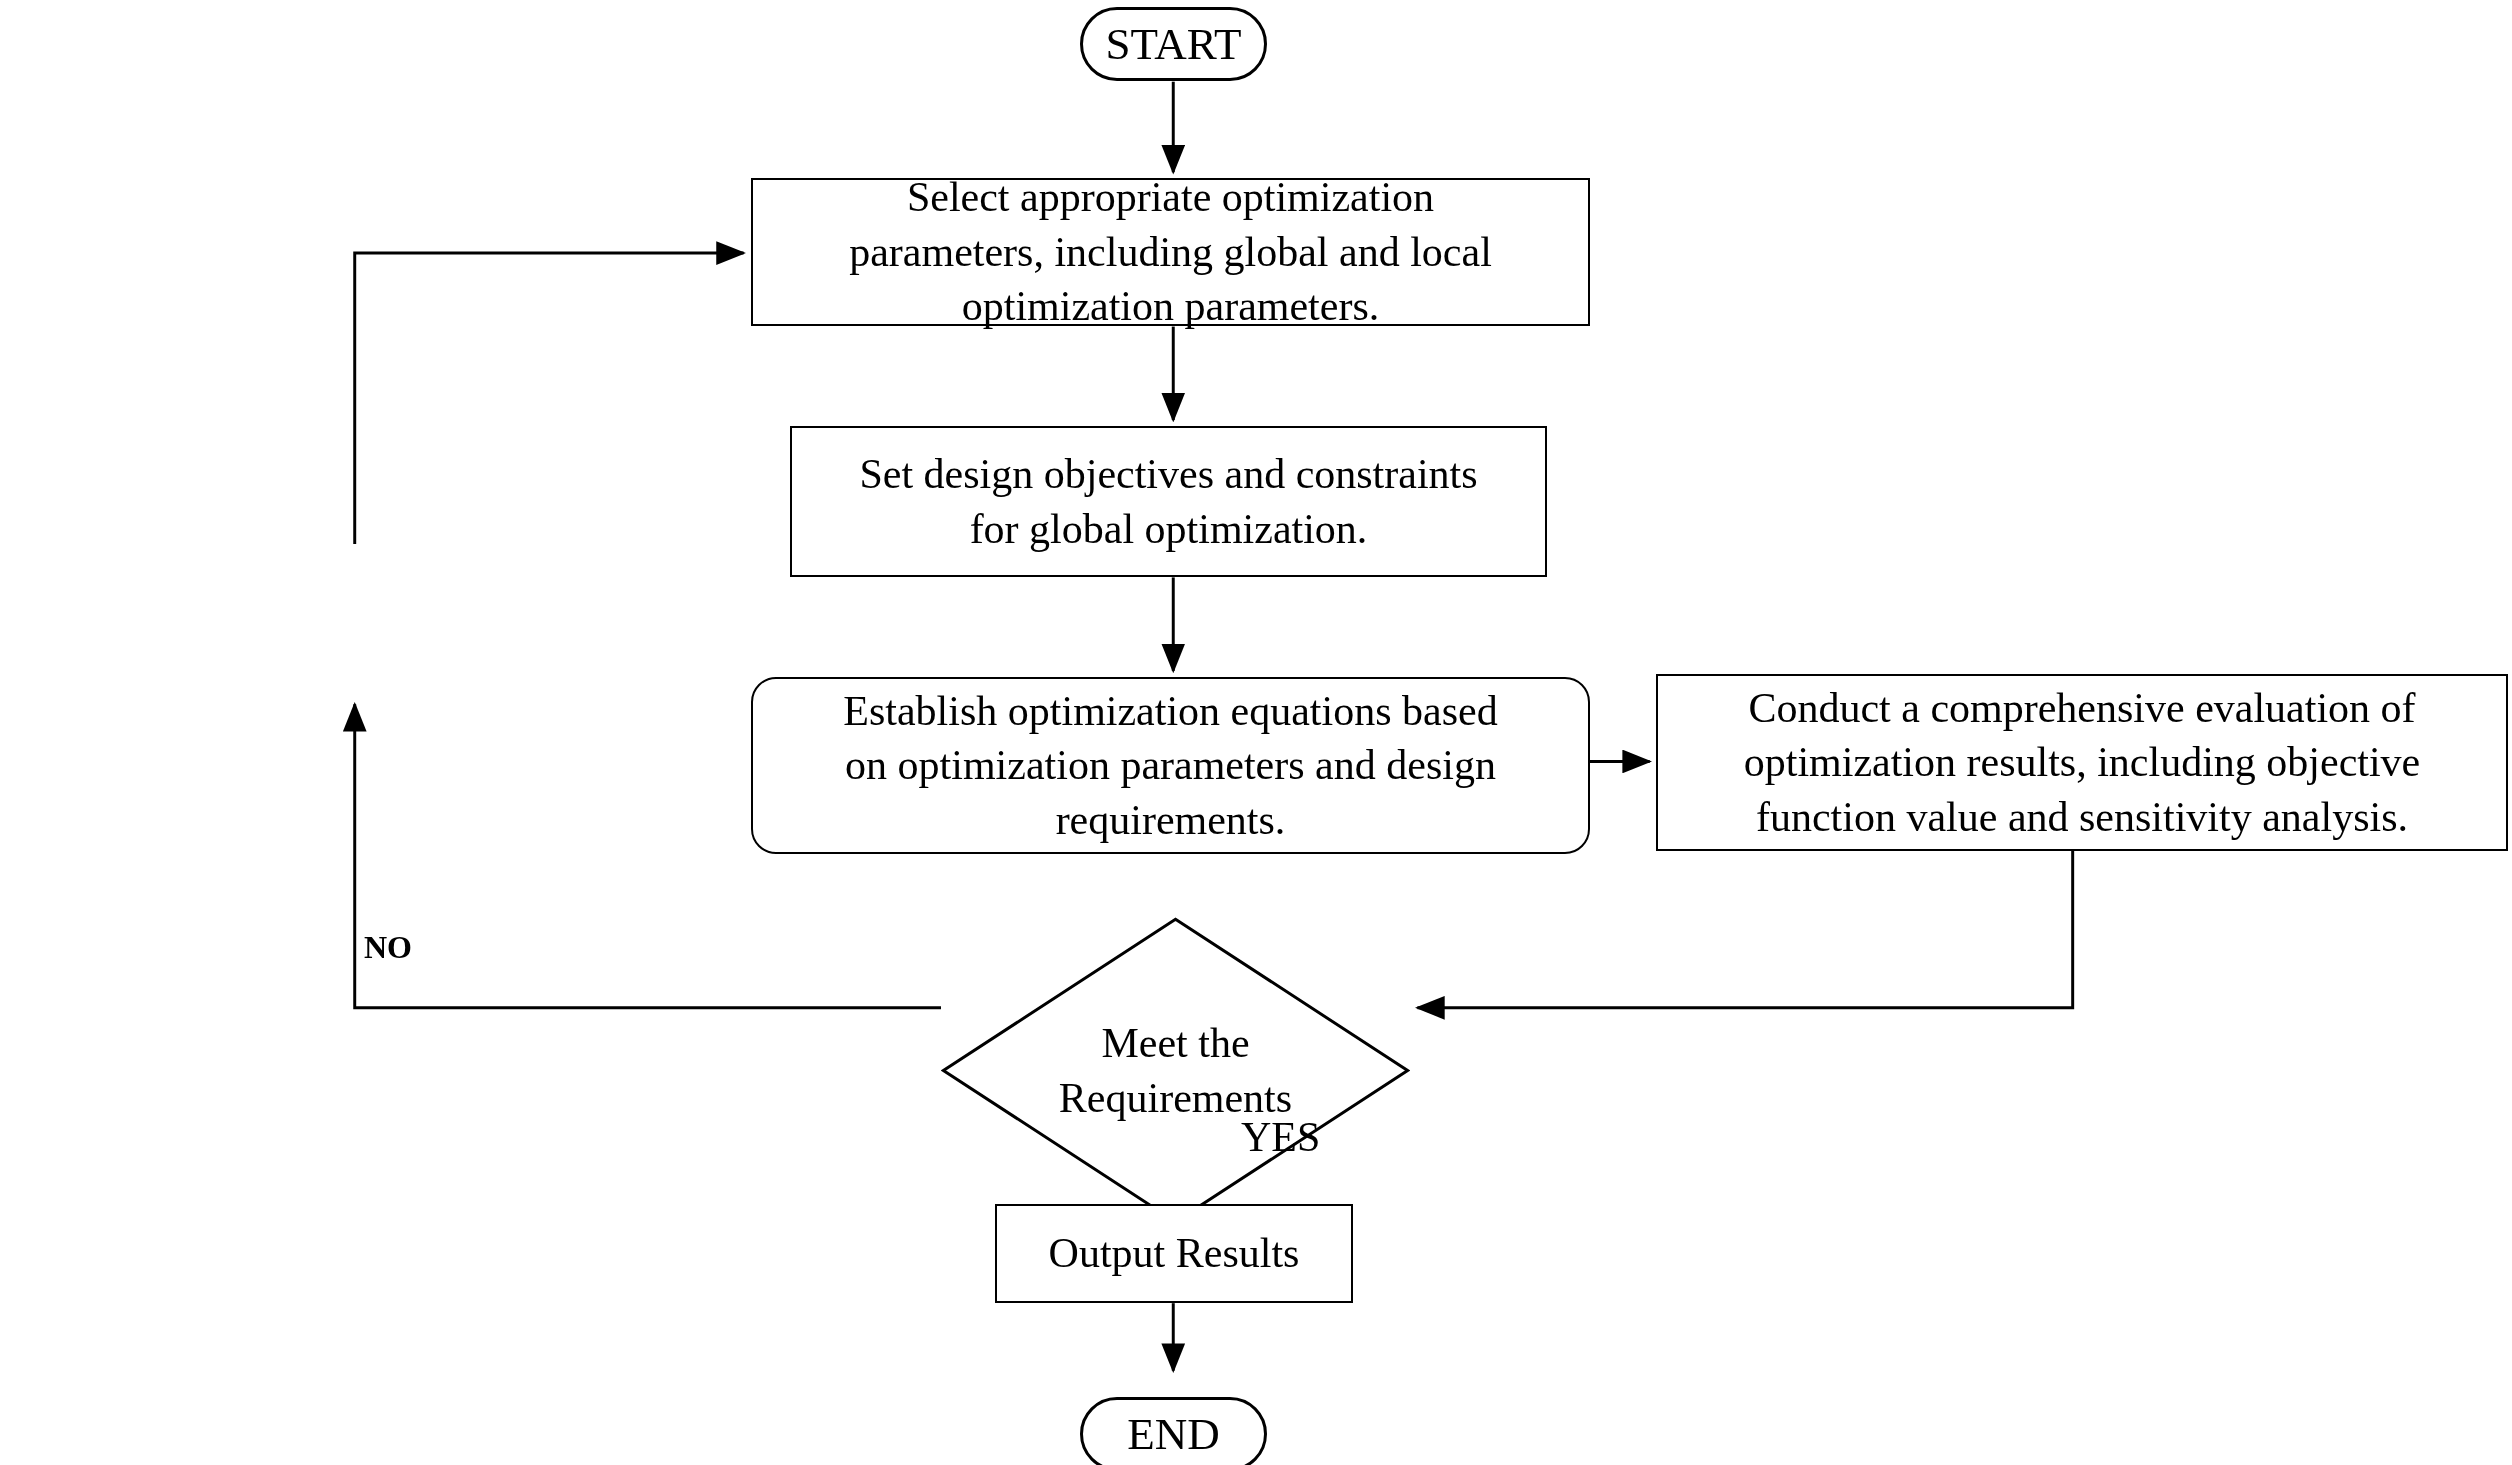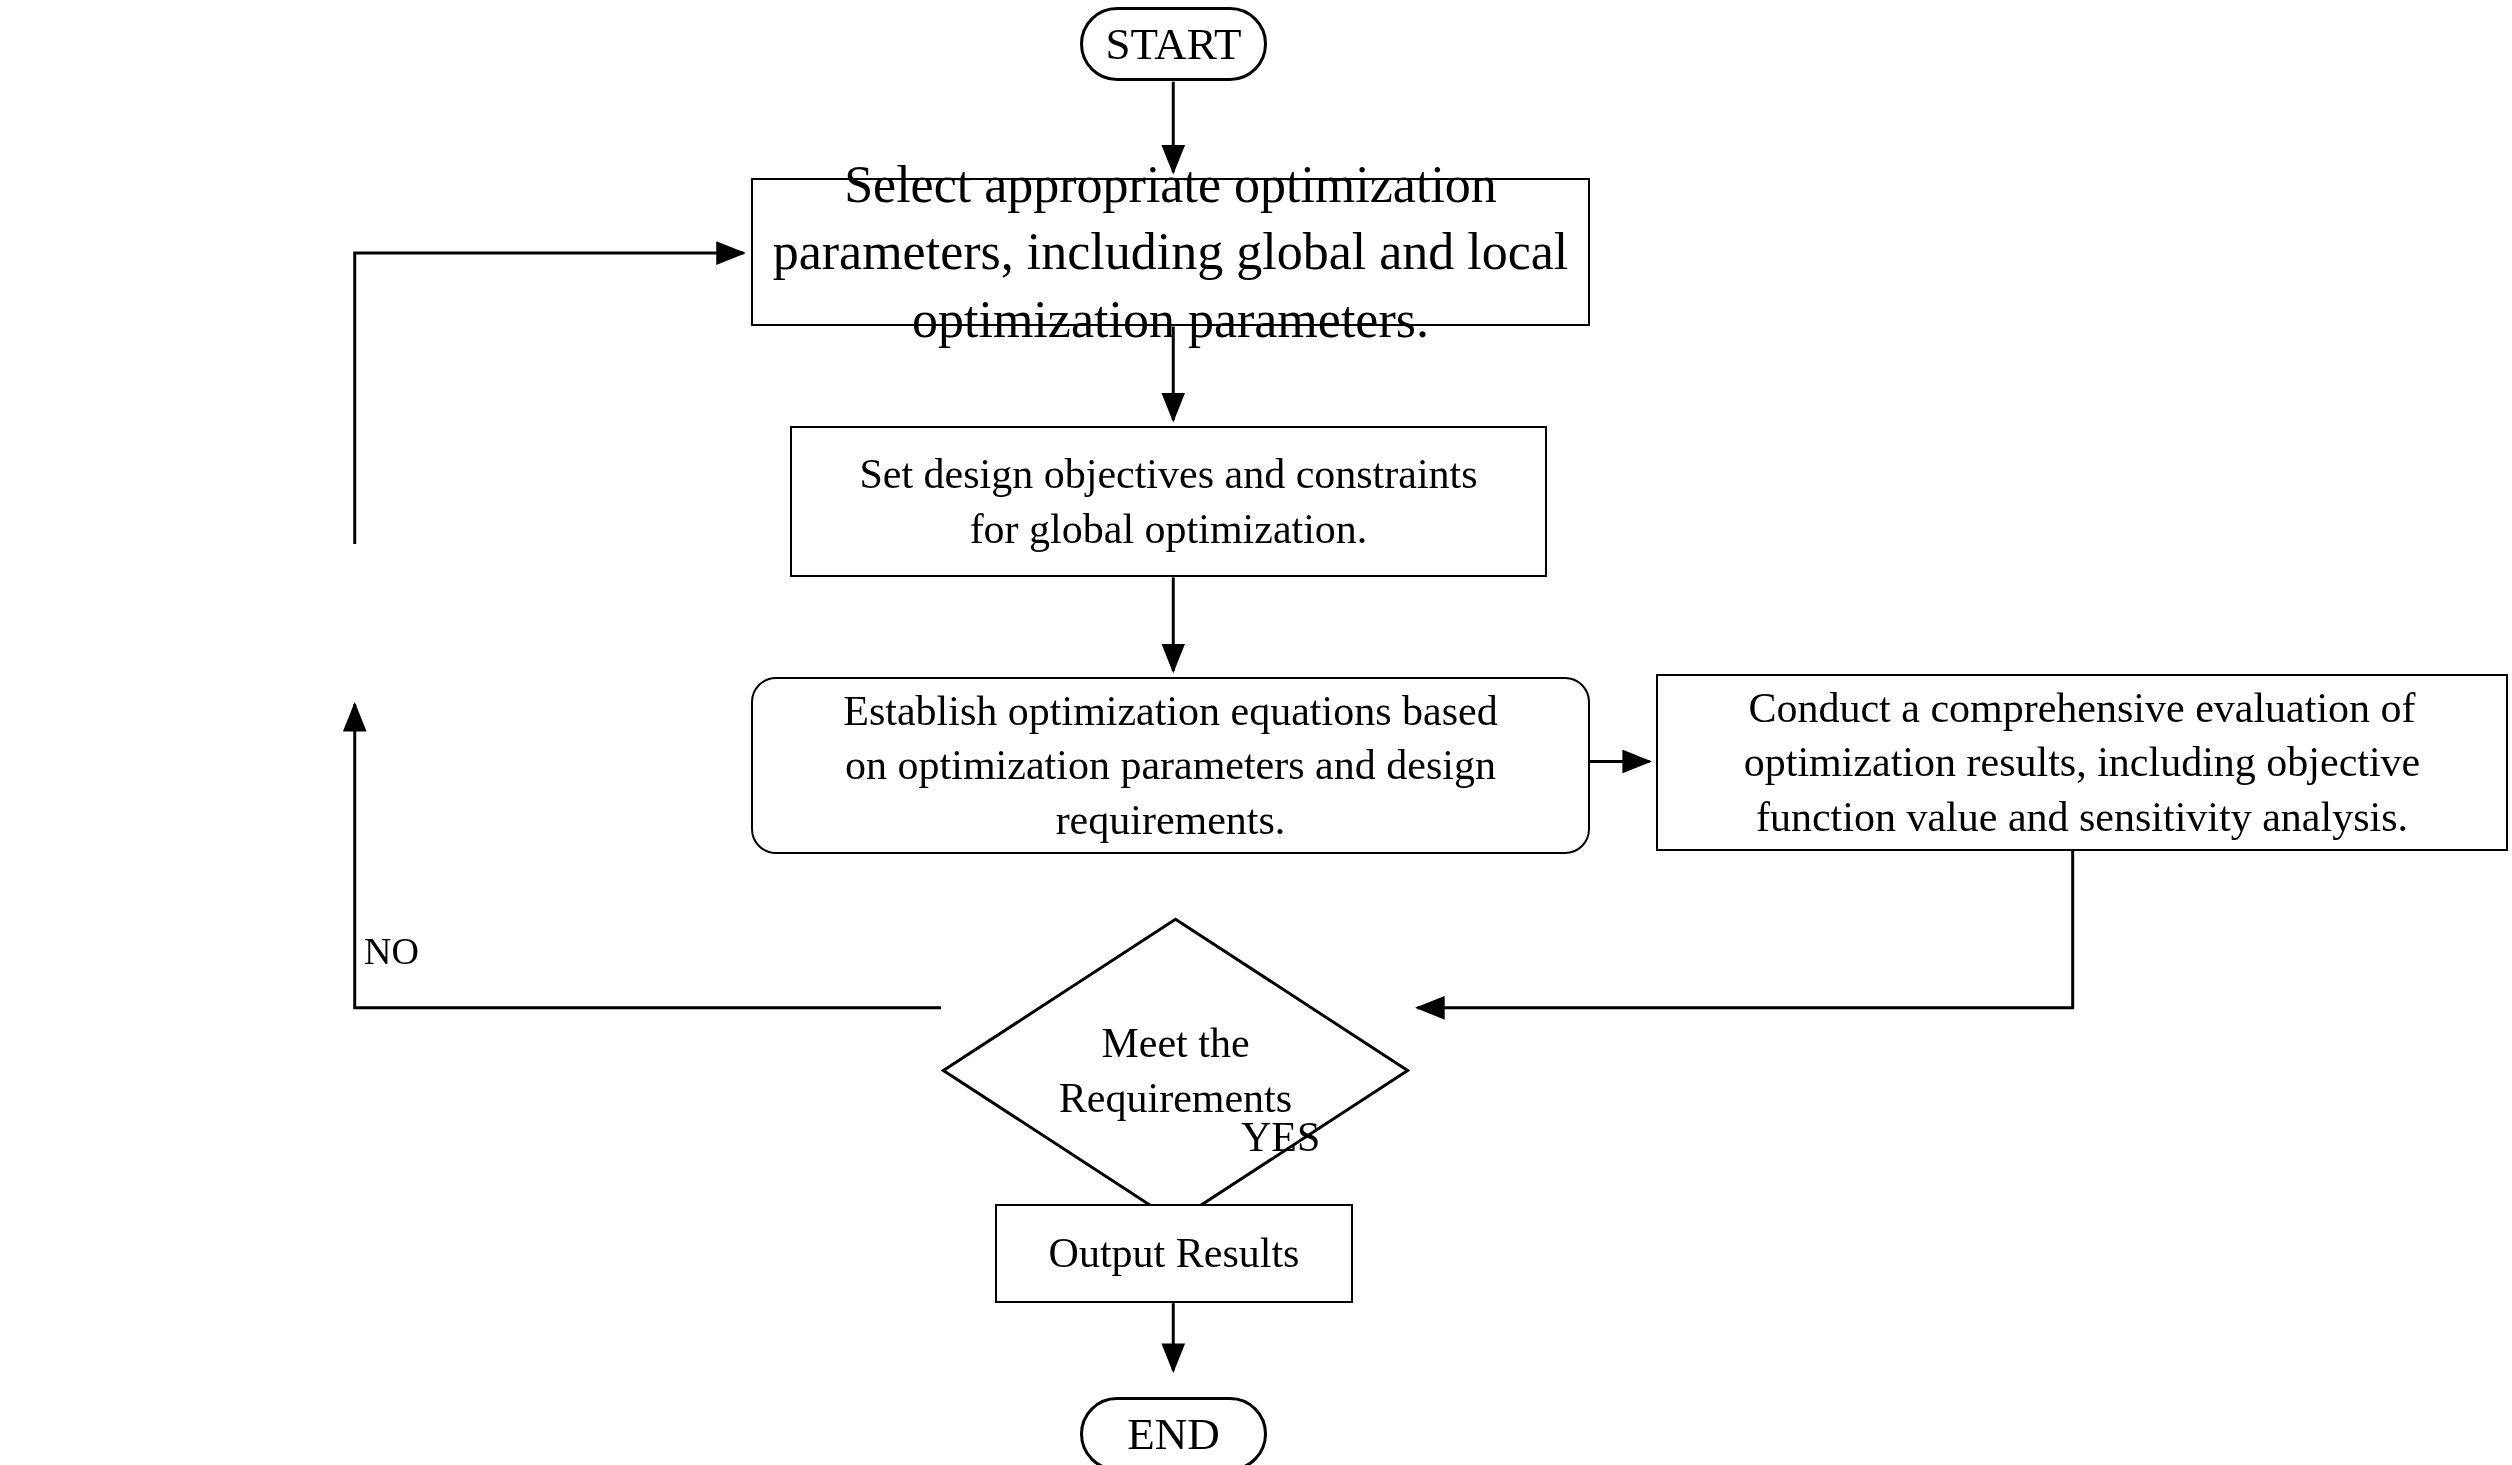--- a/index.html
+++ b/index.html
@@ -66,31 +66,31 @@
     color: #000000;
   }
   .edge-label {
     position: absolute;
     color: #000000;
     white-space: nowrap;
   }
 
   
   #node-start      { left: 1080px; top: 7.4px;   width: 187px;  height: 74px; font-size: 45px; }
-  #node-p1         { left: 751px; top: 178px;  width: 839px; height: 148px; font-size: 52px; justify-content: flex-end; }
+  #node-p1         { left: 751px; top: 178px;  width: 839px; height: 148px; font-size: 42px; justify-content: flex-end; }
   #node-p2         { left: 790px; top: 426px;  width: 757px; height: 151px; font-size: 42px; }
   #node-p3         { left: 751px; top: 677px;  width: 839px; height: 177px; font-size: 42px; border-radius: 25px; }
   #node-eval       { left: 1656px; top: 674px;  width: 852px; height: 177px; font-size: 42px; }
   #node-adjust     { left: 6px;    top: 544px;  width: 698px;  height: 153px; font-size: 42px; }
   #node-output     { left: 995px; top: 1204px; width: 358px;  height: 99px; font-size: 42px; }
   #node-end        { left: 1080px; top: 1377px; width: 187px;  height: 74px; font-size: 45px; margin-top: 20px; }
   #node-decision   { left: 941px; top: 917px; width: 469px;  height: 307px; }
   #node-decision .diamond-label { font-size: 42px; }
 
-  #label-no        { left: 364px;  top: 929px; font-size: 38px; }
+  #label-no        { left: 364px;  top: 929px; font-size: 32px; font-weight: bold; }
   #label-yes       { left: 1241px; top: 1113px; font-size: 42px; }
 </style>
 </head>
 <body>
 
 <div id="flow-root">
 
   <svg id="edges-layer" viewBox="0 0 3385 1974" width="2512" height="1465" xmlns="http://www.w3.org/2000/svg">
     <defs>
       <marker id="arrowhead" markerWidth="10" markerHeight="8" refX="9.2" refY="4" orient="auto" markerUnits="strokeWidth">

